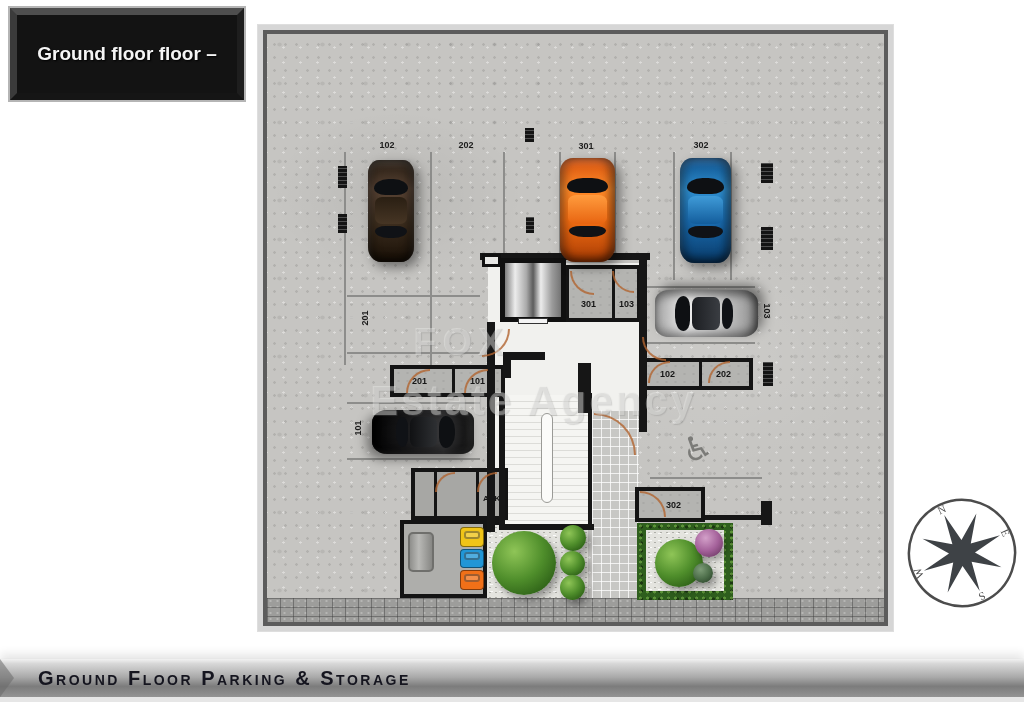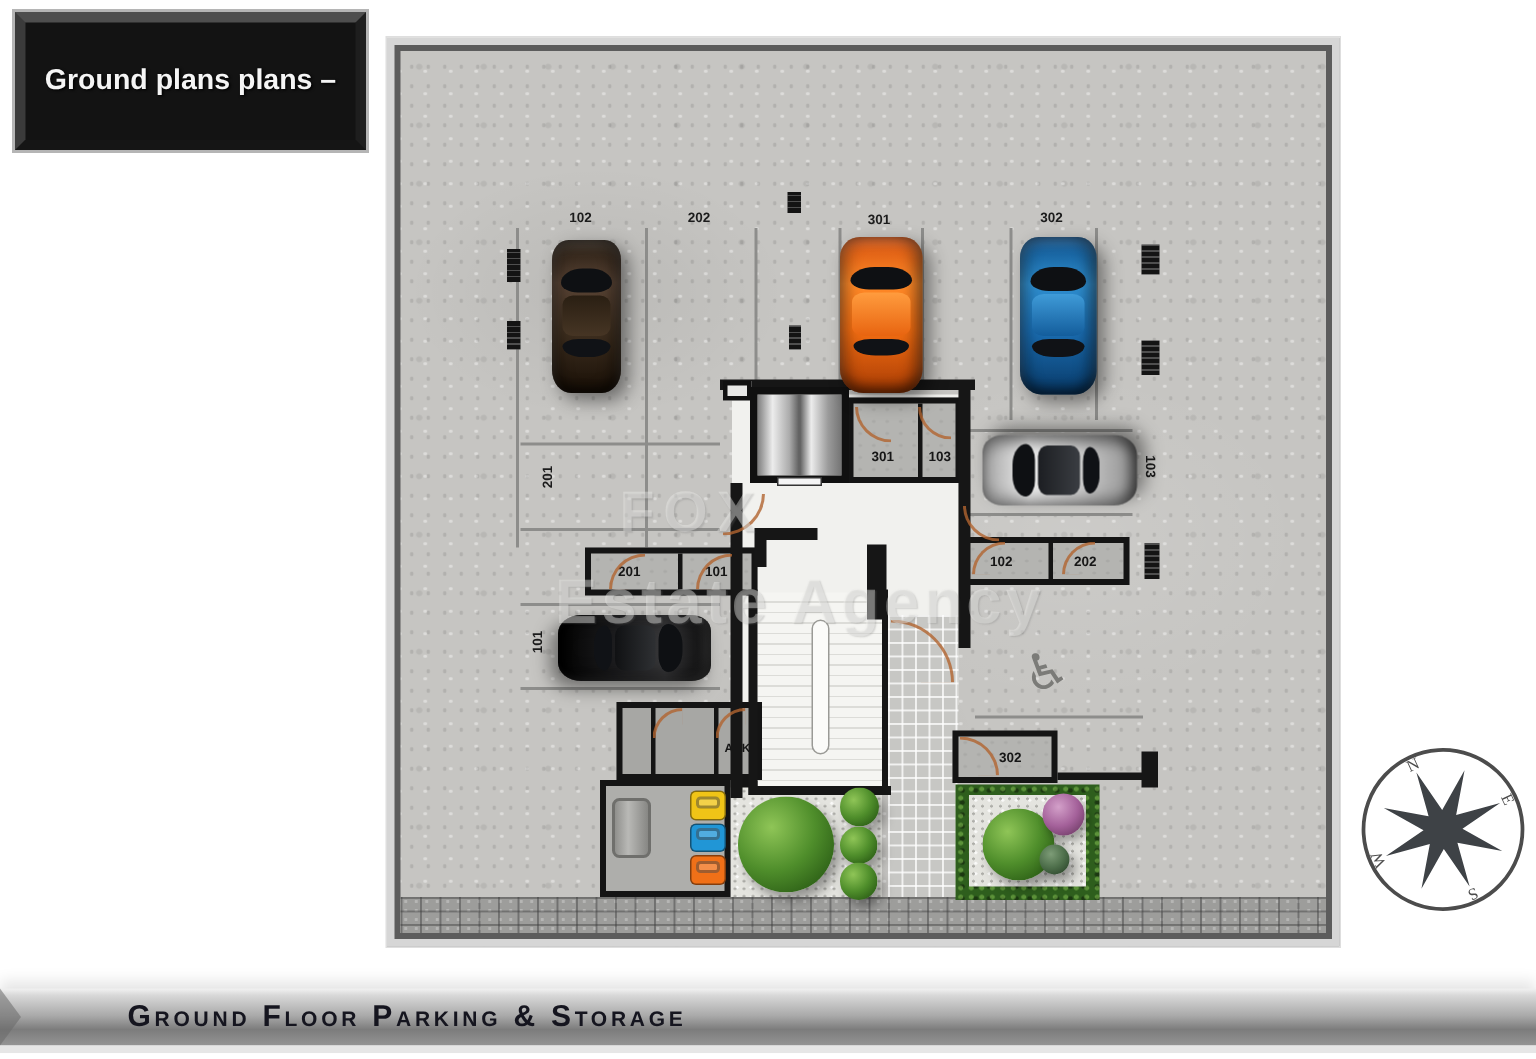--- a/index.html
+++ b/index.html
@@ -120,30 +120,30 @@
   .disabled-ic{font-size:34px;color:#7b7b78;transform:rotate(-14deg);z-index:6;
     font-family:"DejaVu Sans",sans-serif;}
 
   
   .footer{position:absolute;left:0;top:659px;width:1024px;height:38px;
     background:linear-gradient(180deg,#f2f2f2 0%,#d8d8d8 12%,#a9a9a9 48%,#7c7c7c 72%,#949494 100%);
     box-shadow:0 -5px 9px rgba(0,0,0,0.10),0 2px 3px rgba(0,0,0,0.25);}
   .footer::before{content:"";position:absolute;left:0;top:0;width:0;height:0;
     border-top:19px solid transparent;border-bottom:19px solid transparent;border-left:14px solid #6a6a6a;opacity:.55;}
   .footer .f-label{position:absolute;left:38px;top:0;height:38px;line-height:38px;
-    font-variant:small-caps;font-weight:bold;font-size:20px;letter-spacing:2.5px;color:#15151f;margin-left:47px;}
+    font-variant:small-caps;font-weight:bold;font-size:20px;letter-spacing:2.5px;color:#15151f;}
   .footer-strip{position:absolute;left:0;top:697px;width:1024px;height:5px;background:#e6e6e6;}
 
   .compass{position:absolute;left:903px;top:494px;z-index:5;}
 </style>
 </head>
 <body>
 
 <div class="title-box">
-  <div class="t">Ground plans plans –</div>
+  <div class="t">Ground floor floor –</div>
 </div>
 
 <div class="plan">
 
   <div class="sidewalk" style="left:9px;top:573px;width:617px;height:24px;"></div>
 
   <div class="stall-line" style="left:86px;top:127px;height:213px;"></div>
   <div class="stall-line" style="left:172px;top:127px;height:213px;"></div>
   <div class="stall-line" style="left:245px;top:127px;height:103px;"></div>
   <div class="stall-line" style="left:301px;top:127px;height:103px;"></div>

